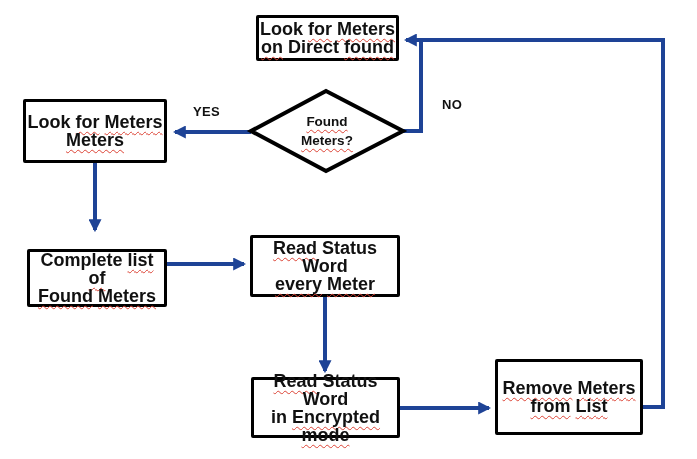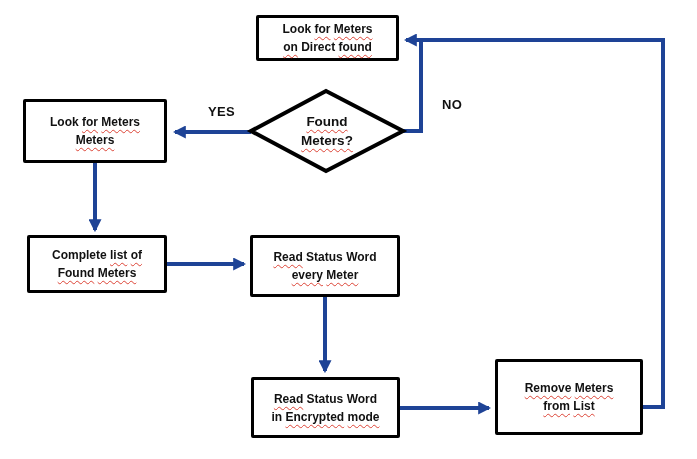--- a/index.html
+++ b/index.html
@@ -15,46 +15,46 @@
     font-family:"Liberation Sans",sans-serif;
   }
   .wires{position:absolute;left:0;top:0;}
   .conn{fill:none;stroke:var(--c-conn);stroke-width:4;}
   .diamond-shape{fill:var(--c-fill);stroke:var(--c-border);stroke-width:4;stroke-linejoin:miter;}
   #arrowhead path{fill:var(--c-conn);}
   .node{
     position:absolute;box-sizing:border-box;background:var(--c-fill);
     border:3px solid var(--c-border);border-radius:2px;
     display:flex;flex-direction:column;justify-content:center;align-items:center;
-    color:var(--c-text);font-weight:bold;font-size:12px;line-height:18px;text-align:center;
+    color:var(--c-text);font-weight:bold;font-size:18px;line-height:18px;text-align:center;
   }
   .dlabel{
     position:absolute;display:flex;flex-direction:column;justify-content:center;align-items:center;
     color:var(--c-text);font-weight:bold;font-size:13.5px;line-height:19px;text-align:center;
     background:transparent;border:none;
   }
   .node-direct{left:256px;top:15px;width:143px;height:46px;}
   .node-seen{left:23px;top:99px;width:144px;height:64px;}
-  .node-complete{left:27px;top:235px;width:140px;height:58px;}
+  .node-complete{left:27px;top:249px;width:140px;height:58px;}
   .node-plain{left:250px;top:235px;width:150px;height:62px;}
   .node-encrypted{left:251px;top:377px;width:149px;height:61px;}
   .node-remove{left:495px;top:359px;width:148px;height:76px;}
   .dtext{left:267px;top:109px;width:120px;height:44px;}
   .sp{
     text-decoration-line:underline;
     text-decoration-style:wavy;
     text-decoration-color:var(--c-sp);
     text-decoration-thickness:1px;
     text-underline-offset:3px;
     text-decoration-skip-ink:none;
   }
   .edge-label{
     position:absolute;color:var(--c-text);font-weight:bold;font-size:13px;letter-spacing:0.3px;
   }
-  .label-yes{left:208px;top:104px;}
+  .label-yes{left:193px;top:104px;}
   .label-no{left:442px;top:97px;}
 </style>
 </head>
 <body>
 
 <div class="canvas">
 
   <svg class="wires" width="697" height="459" viewBox="0 0 697 459" aria-hidden="true">
     <defs>
       <marker id="arrowhead" viewBox="0 0 12 12" refX="10" refY="6" markerWidth="13" markerHeight="13" orient="auto" markerUnits="userSpaceOnUse">

